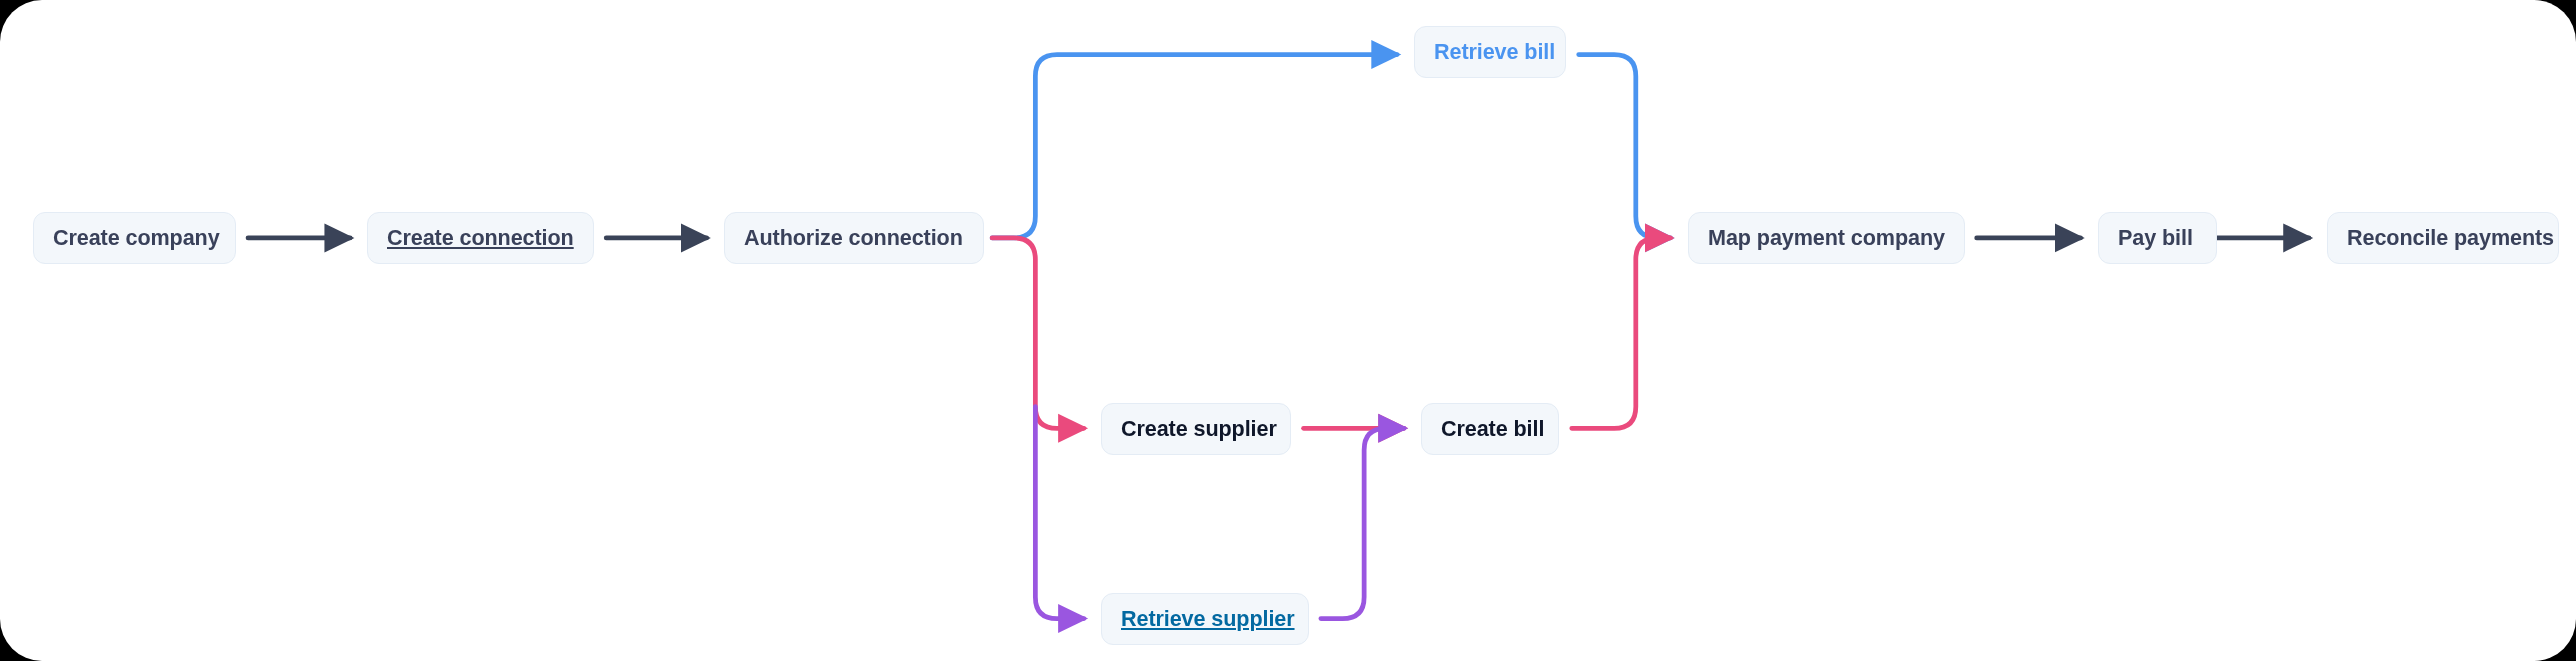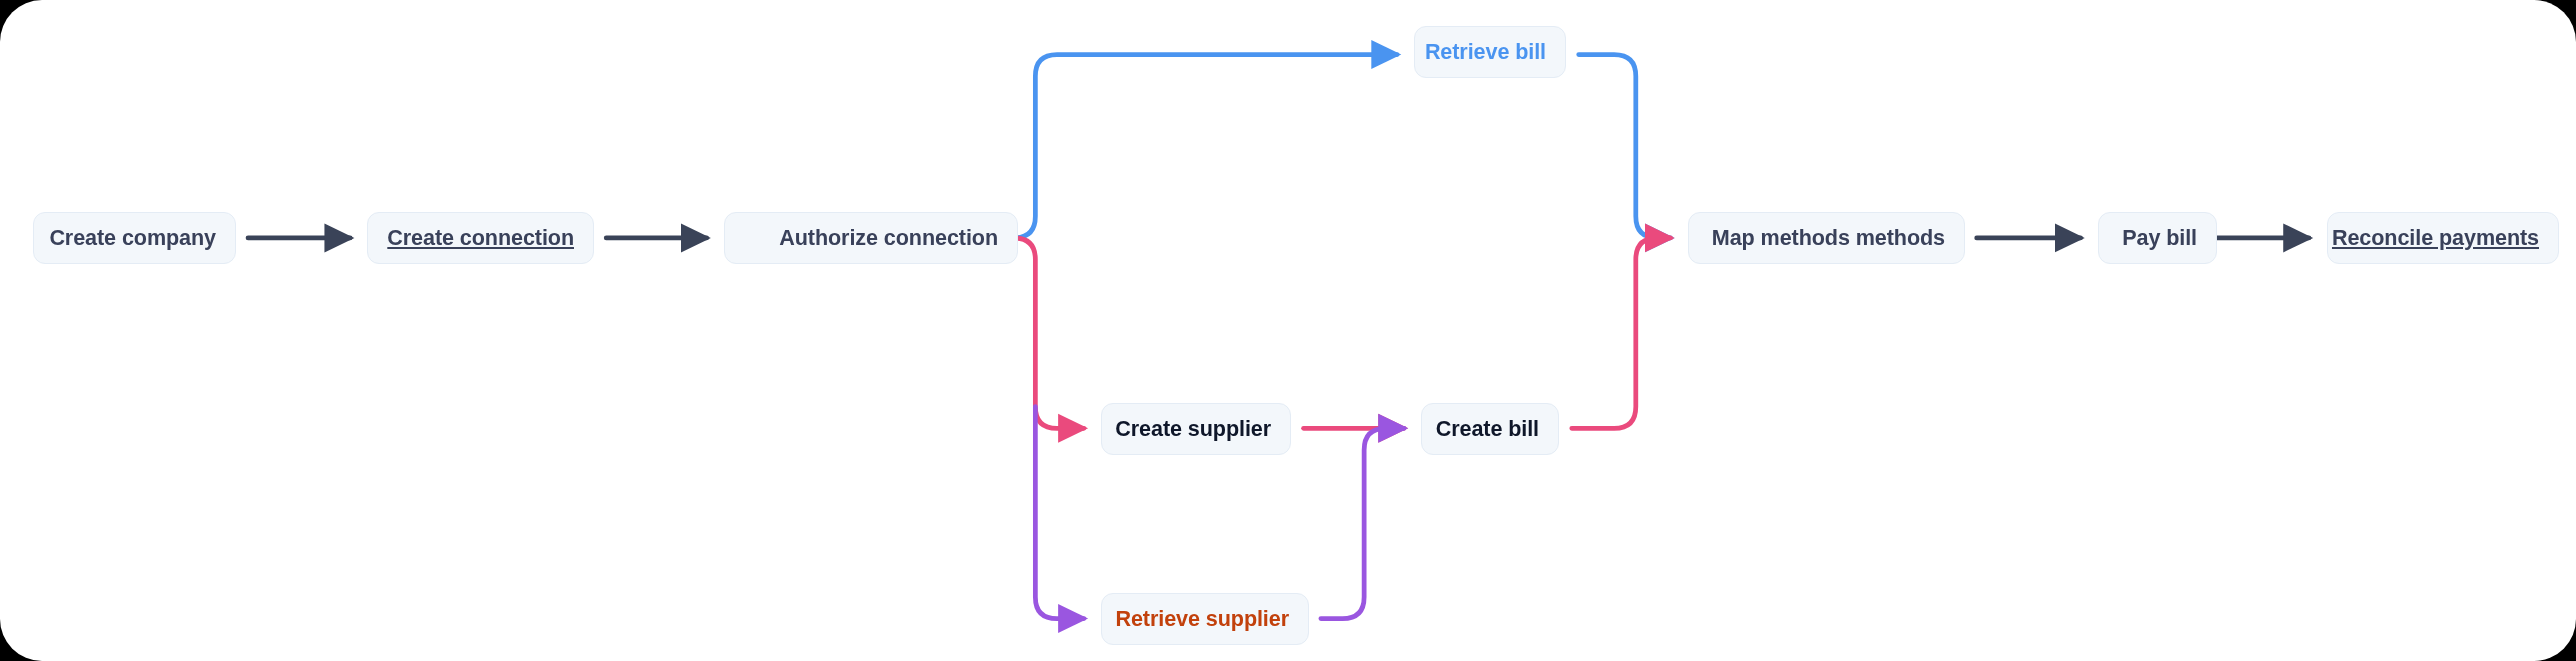--- a/index.html
+++ b/index.html
@@ -13,35 +13,35 @@
     position:absolute;left:0;top:0;
     width:2576px;height:661px;
     background:#ffffff;
     border-radius:42px;
     overflow:hidden;
   }
   #edges{position:absolute;left:0;top:0;width:2576px;height:661px;}
   .node{
     position:absolute;
     box-sizing:border-box;
-    display:flex;align-items:center;justify-content:flex-end;
+    display:flex;align-items:center;justify-content:flex-start;
     background:#f3f7fb;
     border:0.9px solid #e4ecf5;
     border-radius:12px;
     height:52px;
     white-space:nowrap;
     font-size:21.6px;
     font-weight:bold;
     letter-spacing:-0.1px;
     padding:0 19px;
     color:#39415a;
   }
   .node.blue{color:#4a94f0;}
   .node.pink{color:#0f172a;}
-  .node.purple{color:#c2410c;}
+  .node.purple{color:#0369a1;text-decoration:underline;}
 </style>
 </head>
 <body>
 
 <div id="canvas">
 
   <svg id="edges" viewBox="0 0 2976 764" width="2576" height="661" xmlns="http://www.w3.org/2000/svg">
     <defs>
       <marker id="ah-default" markerWidth="7" markerHeight="7" refX="5.4" refY="3.5" orient="auto" markerUnits="strokeWidth">
         <path d="M0,0.45 L6.3,3.5 L0,6.55 Z" fill="#3a4358"></path>
@@ -83,40 +83,40 @@
     </g>
   </svg>
 
   <div id="nodes">
       <div class="node" style="left: 33px; top: 212px; width: 203px;">
         <span>Create company</span>
       </div>
       <div class="node" style="left: 367px; top: 212px; width: 227px; text-decoration: underline;">
         <span>Create connection</span>
       </div>
-      <div class="node" style="left: 724px; top: 212px; width: 294px;">
+      <div class="node" style="left: 724px; top: 212px; width: 260px;">
         <span>Authorize connection</span>
       </div>
       <div class="node blue" style="left: 1414px; top: 26px; width: 152px;">
         <span>Retrieve bill</span>
       </div>
       <div class="node pink" style="left: 1101px; top: 403px; width: 190px;">
         <span>Create supplier</span>
       </div>
       <div class="node pink" style="left: 1421px; top: 403px; width: 138px;">
         <span>Create bill</span>
       </div>
       <div class="node purple" style="left: 1101px; top: 593px; width: 208px;">
         <span>Retrieve supplier</span>
       </div>
       <div class="node" style="left: 1688px; top: 212px; width: 277px;">
-        <span>Map methods methods</span>
+        <span>Map payment company</span>
       </div>
       <div class="node" style="left: 2098px; top: 212px; width: 119px;">
         <span>Pay bill</span>
       </div>
-      <div class="node" style="left: 2327px; top: 212px; width: 232px; text-decoration: underline;">
+      <div class="node" style="left: 2327px; top: 212px; width: 232px;">
         <span>Reconcile payments</span>
       </div>
     </div>
 
 </div>
 
 
 </body></html>

